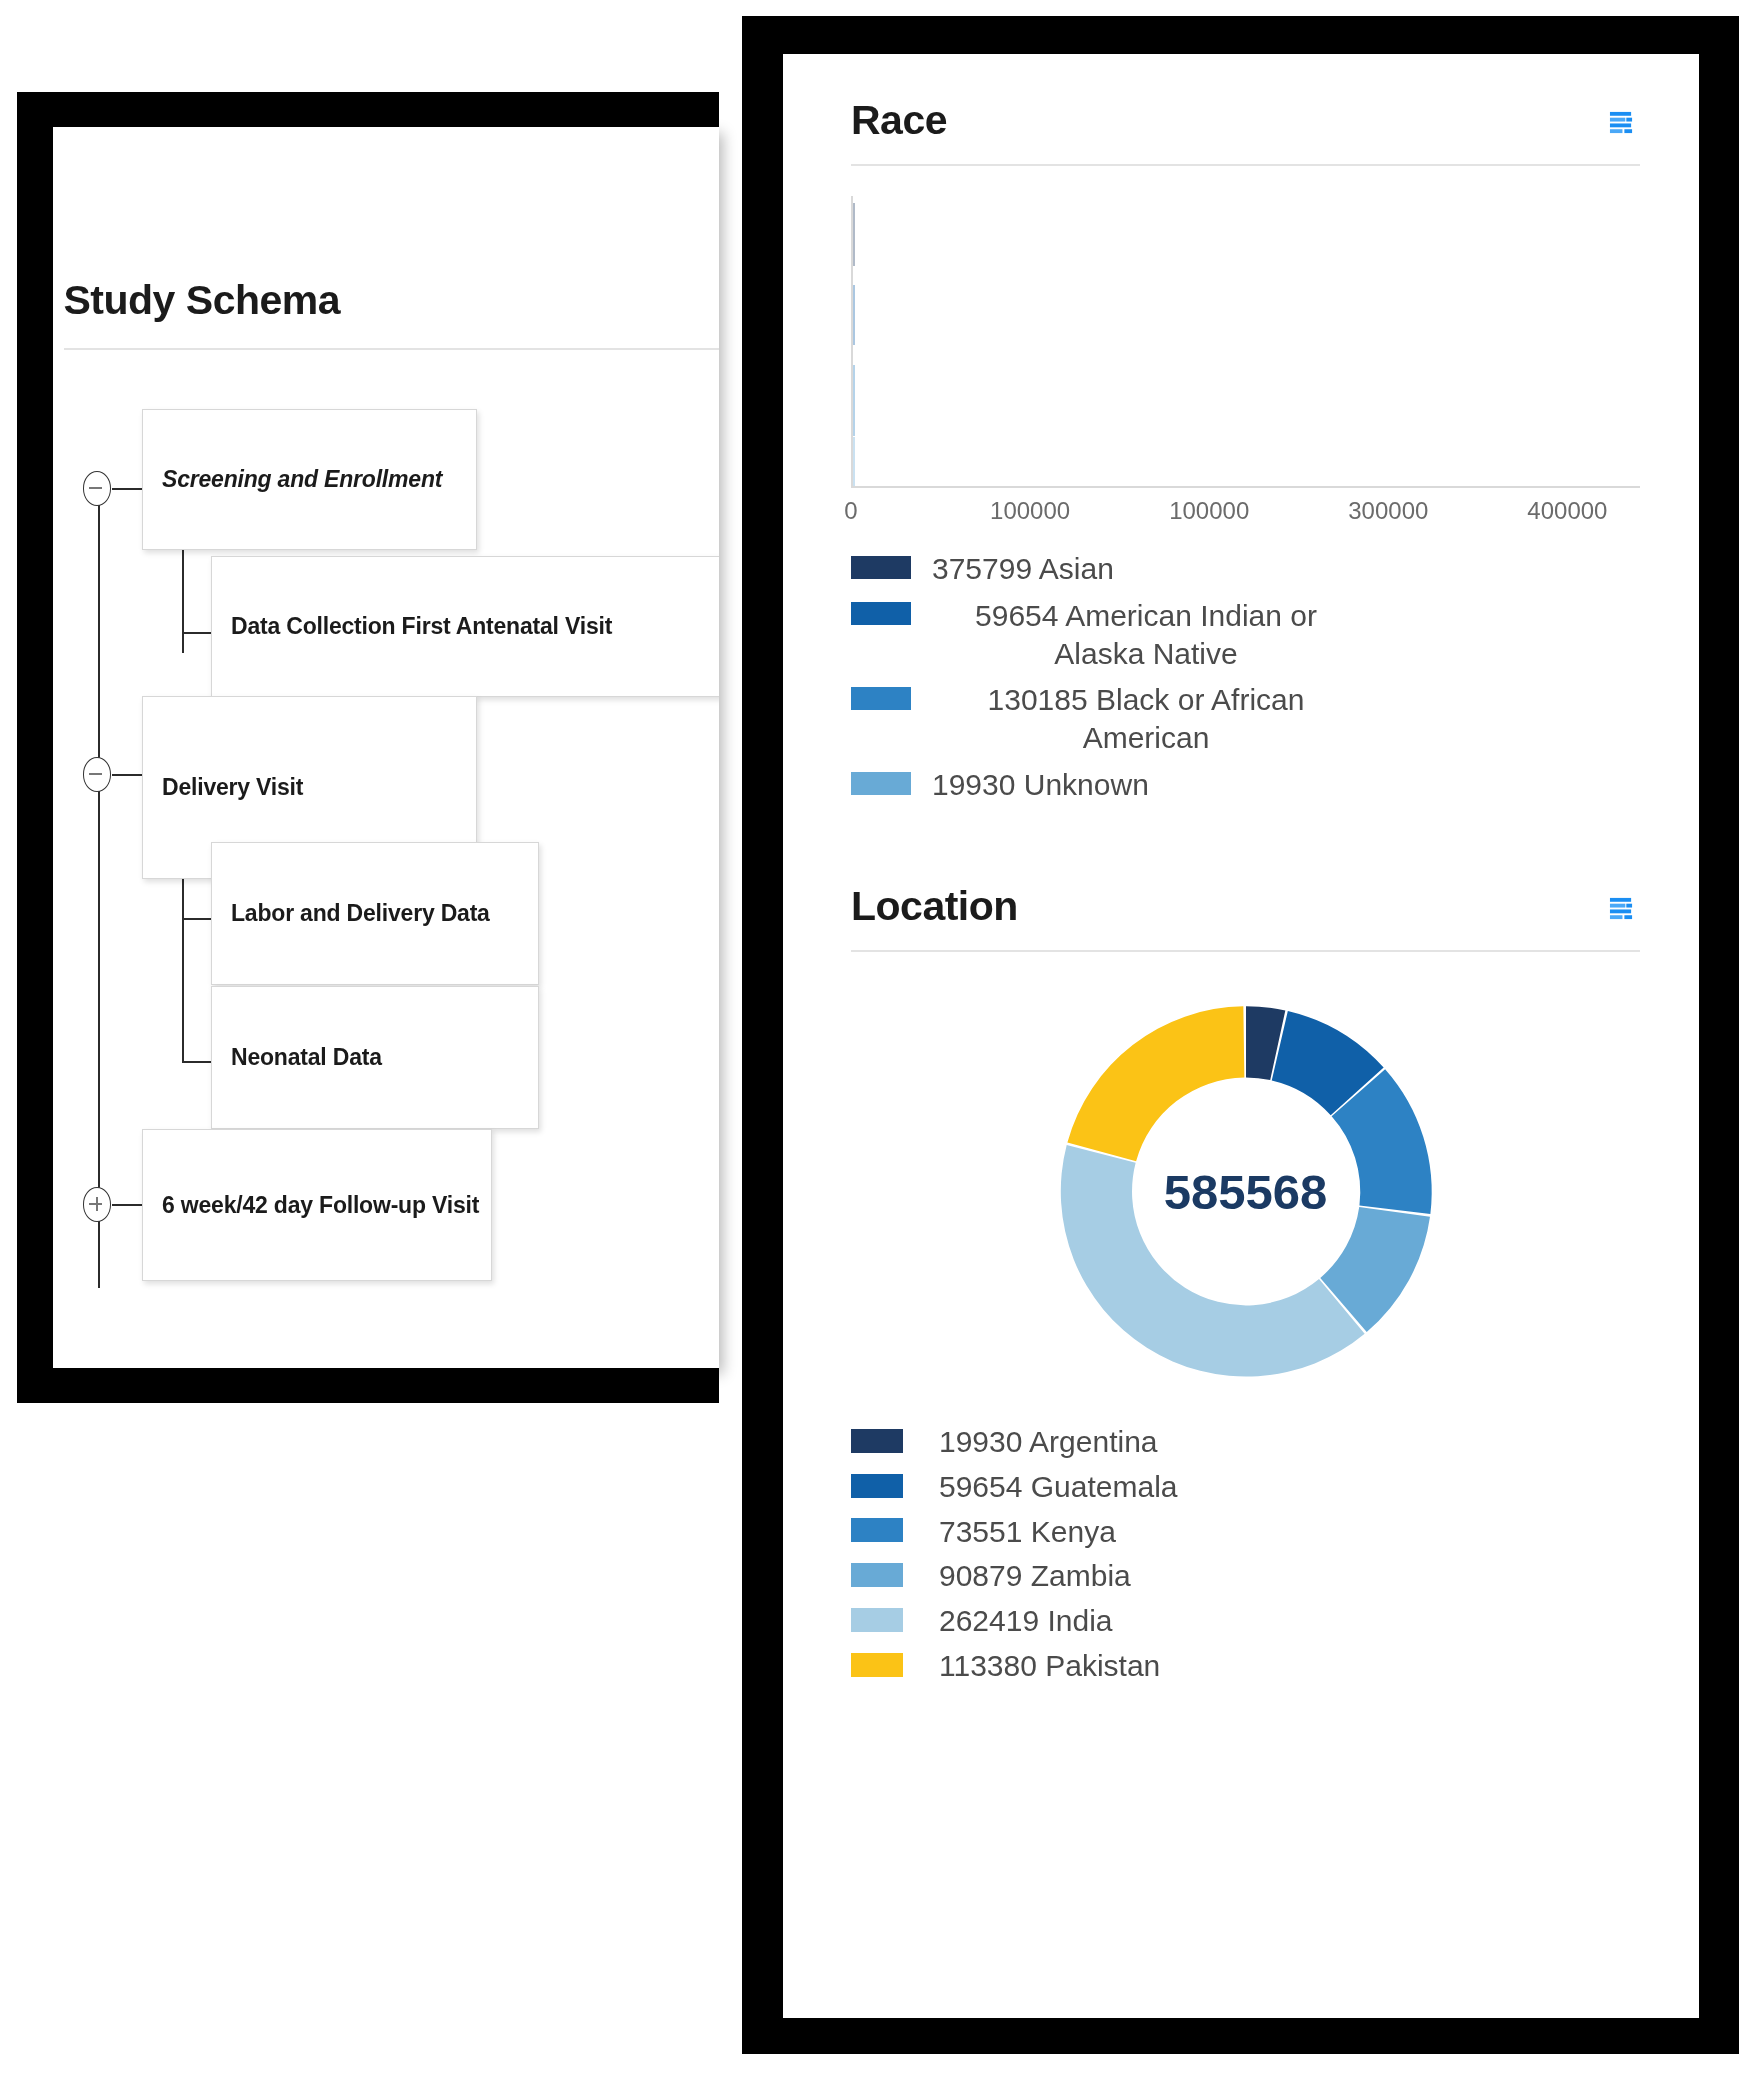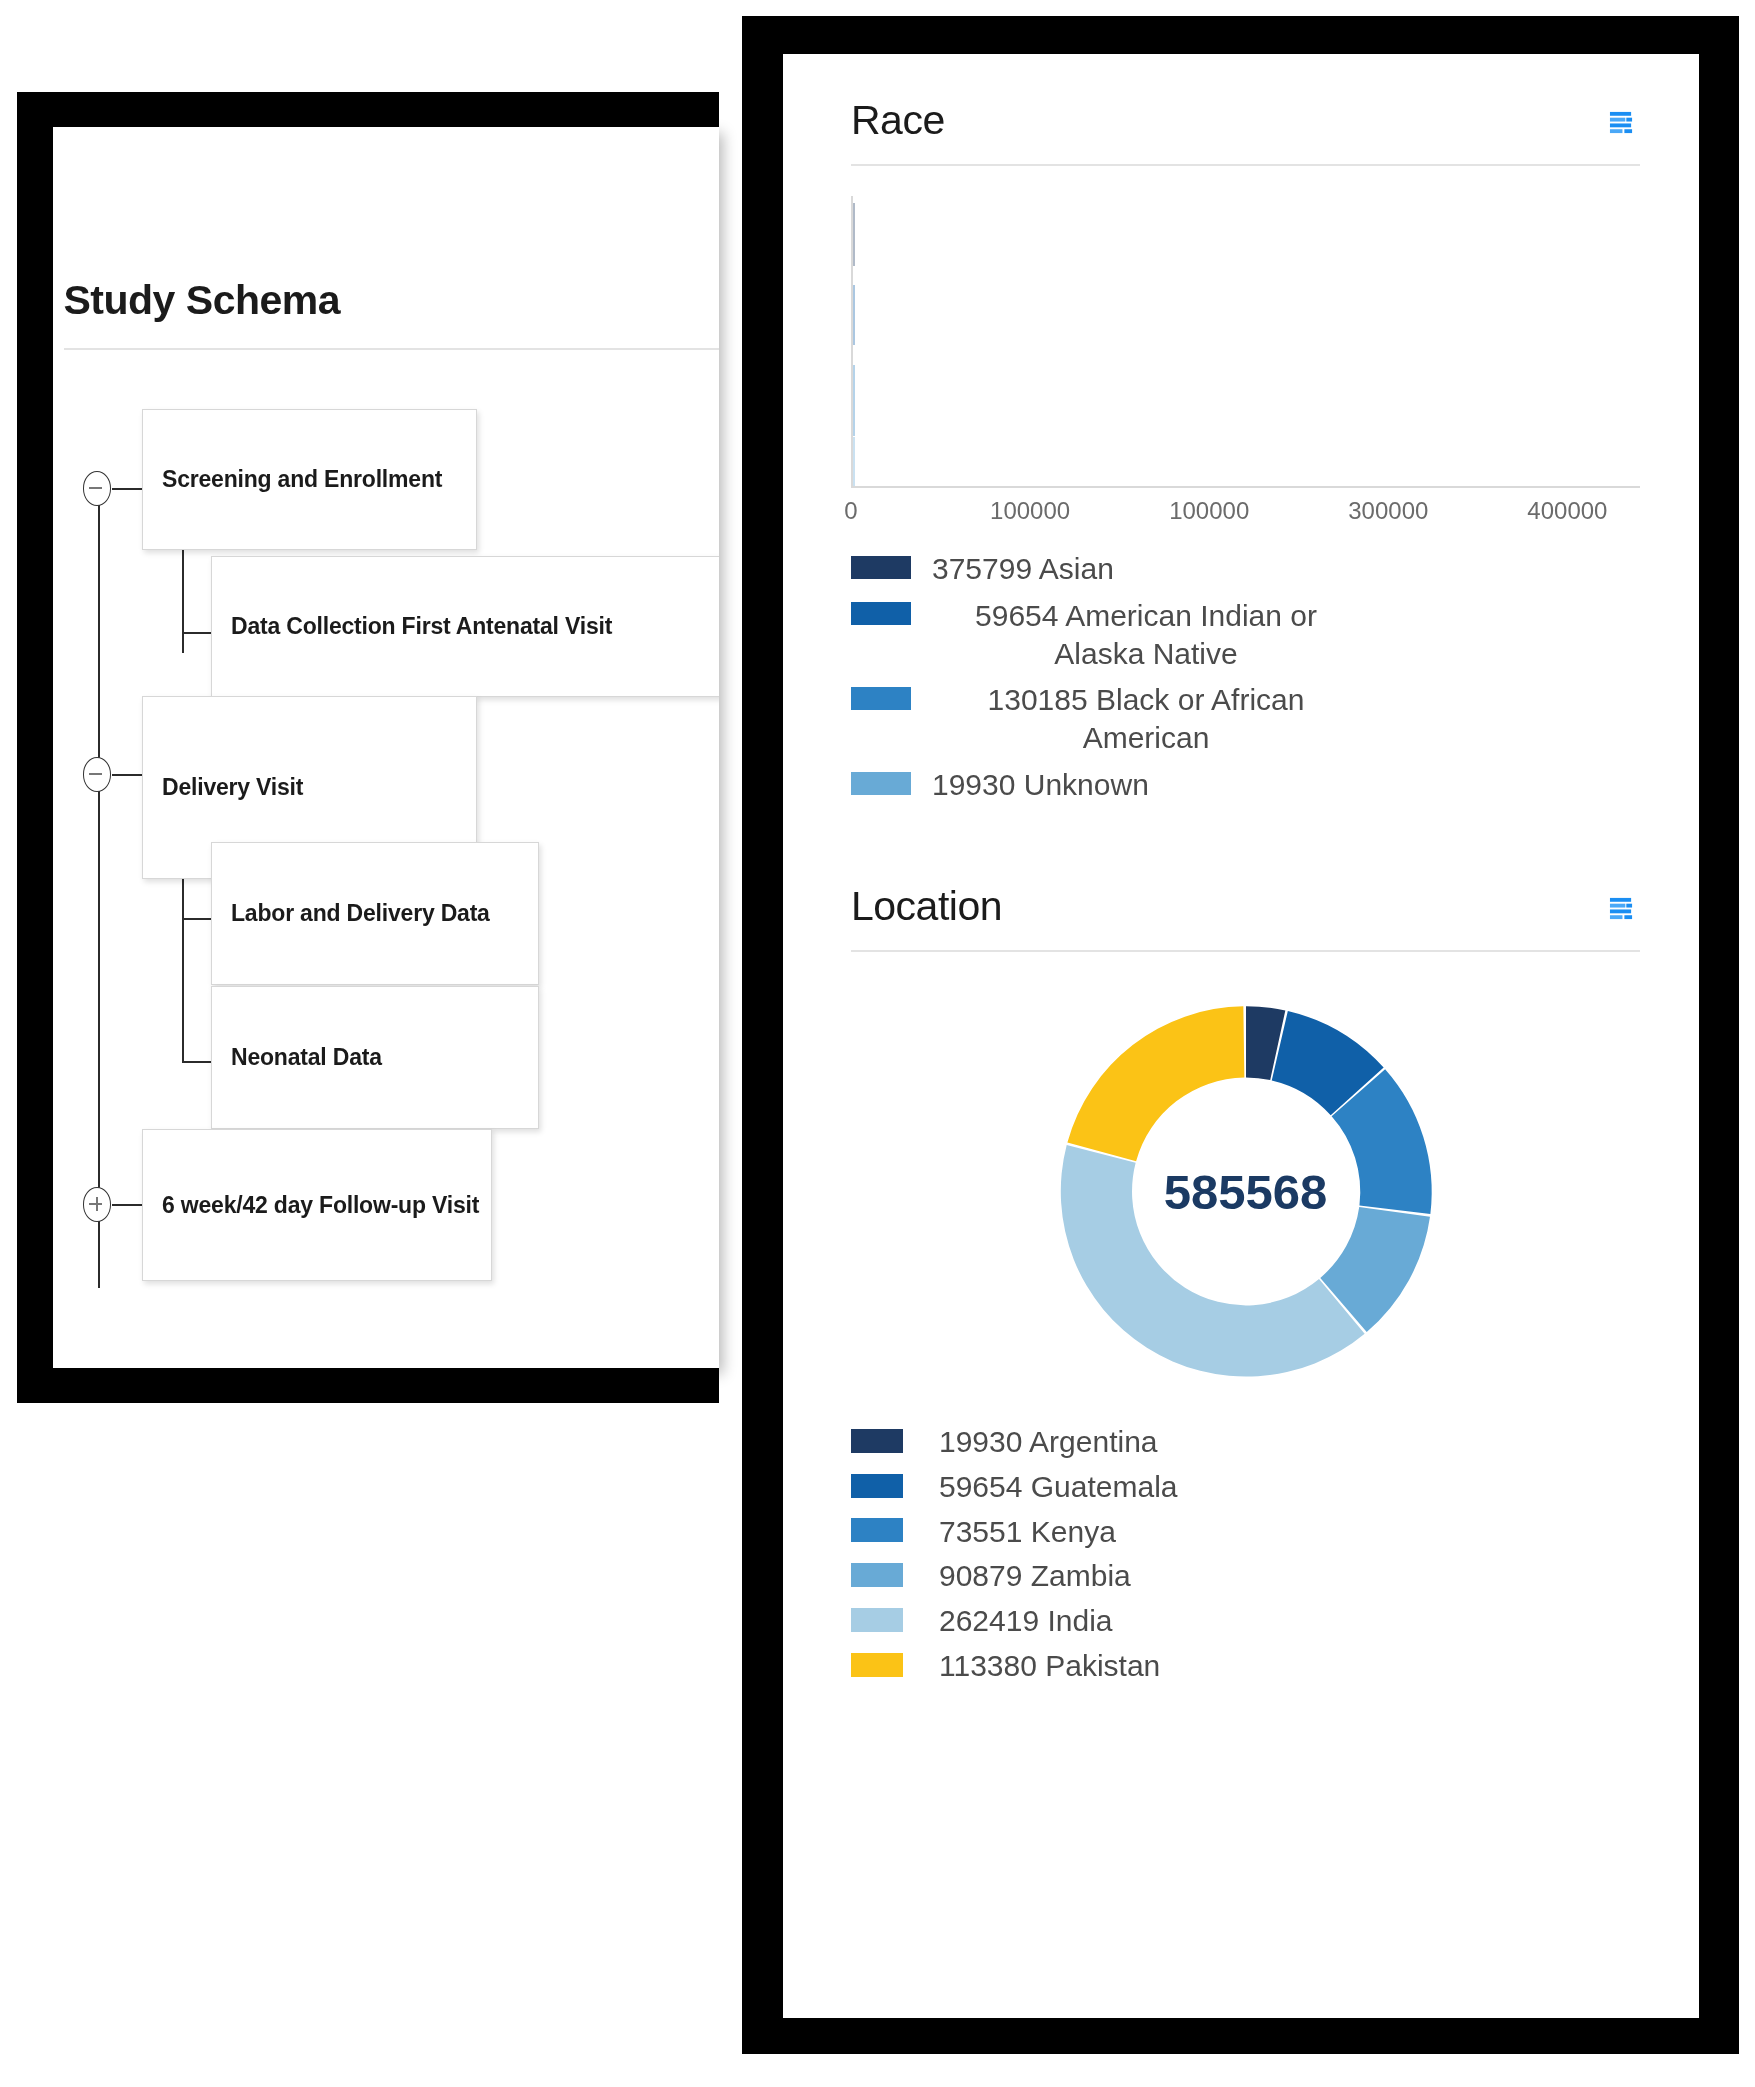--- a/index.html
+++ b/index.html
@@ -141,21 +141,21 @@
   #charts-panel { padding: 0; }
   .chart-section { position: relative; }
   .section-head {
     position: relative;
     display: flex;
     align-items: flex-start;
     justify-content: space-between;
   }
   .section-title {
     font-size: 41px;
-    font-weight: normal;
+    font-weight: bold;
     color: #1b1b1b;
     letter-spacing: -0.5px;
     line-height: 1;
   }
   .section-divider {
     height: 1.9px;
     background: #e3e3e3;
     width: 100%;
   }
   .menu-icon {
@@ -279,21 +279,21 @@
 
       <div id="schema-title">Study Schema</div>
       <div id="schema-divider"></div>
 
       <div id="schema-tree">
 
         <div class="tree-line" style="left:45px; top:360px; width:2.4px; height:801px;"></div>
 
         <div class="tree-line" style="left:59px; top:361px; width:30px; height:2.4px;"></div>
         <div class="toggle-node" style="left:29.5px; top:344px;"></div>
-        <div class="node-box" style="left:89px; top:282px; width:335px; height:141px;">
+        <div class="node-box" style="left:89px; top:282px; width:335px; height:141px;font-style:italic;">
           <span class="node-label">Screening and Enrollment</span>
         </div>
 
         <div class="tree-line" style="left:129px; top:423px; width:2.4px; height:103px;"></div>
         <div class="tree-line" style="left:129px; top:505px; width:30px; height:2.4px;"></div>
         <div class="node-box" style="left:158px; top:429px; width:533px; height:141px;">
           <span class="node-label">Data Collection First Antenatal Visit</span>
         </div>
 
         <div class="tree-line" style="left:59px; top:647px; width:30px; height:2.4px;"></div>

